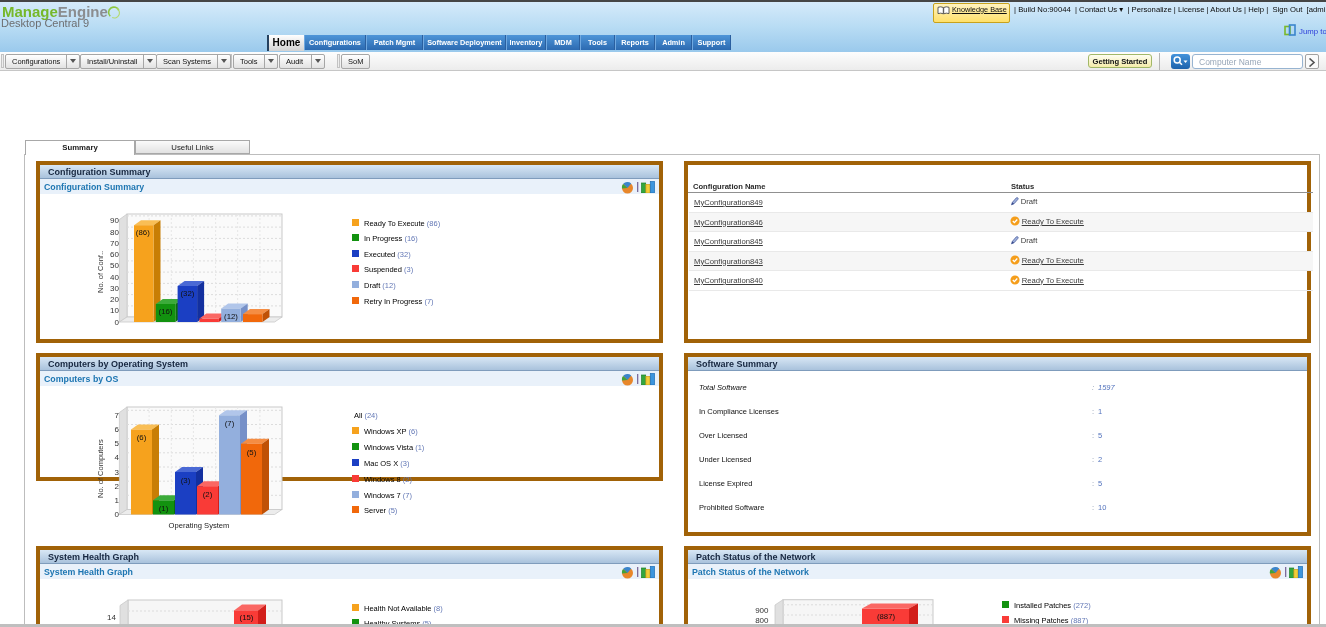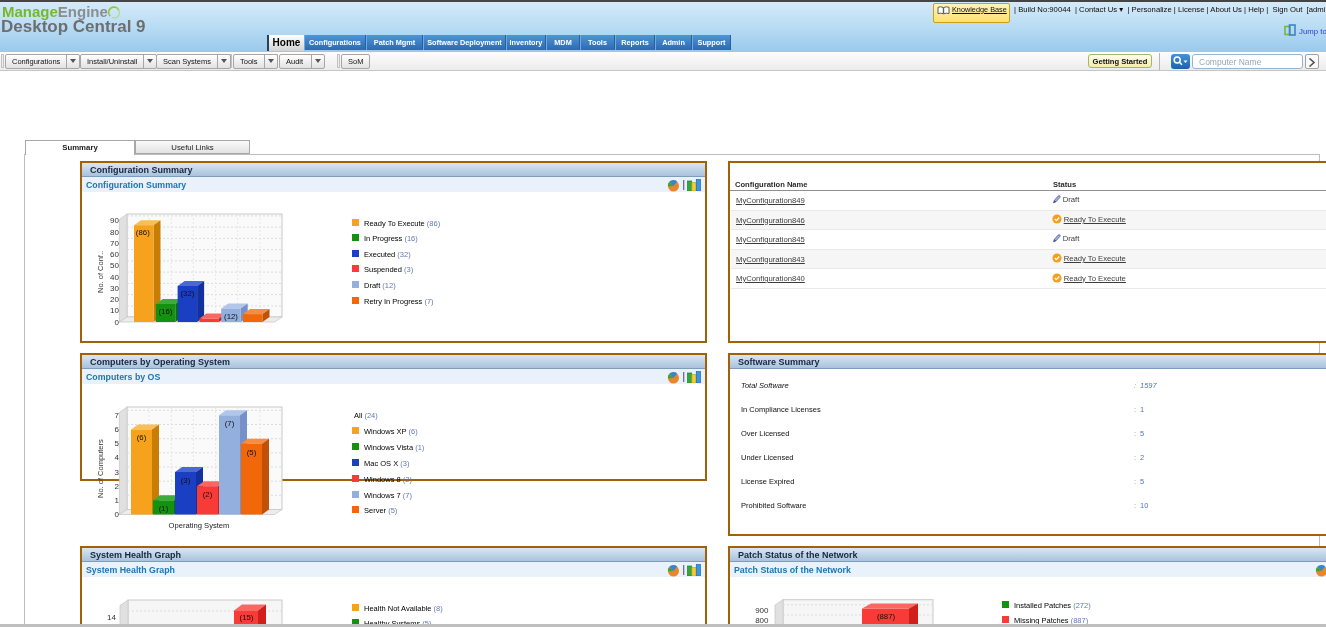--- a/index.html
+++ b/index.html
@@ -7,21 +7,21 @@
   font-family:"Liberation Sans", sans-serif; }
 #page { position:relative; width:1326px; height:627px; overflow:hidden; background:#fff; }
 .abs { position:absolute; }
 svg.abs, .leg, .axt { z-index:5; }
 
 #topline { left:0; top:0; width:1326px; height:2px; background:#454545; }
 #header { left:0; top:2px; width:1326px; height:49.5px;
   background:linear-gradient(#d5eafa, #b8dcf4 50%, #9ac9ec); }
 #logo1 { left:2px; top:3px; font-size:15px; font-weight:bold; color:#76b82a; letter-spacing:0; }
 #logo1 span { color:#8b8d90; font-weight:bold; }
-#logo2 { left:1px; top:16.5px; font-size:17px; font-weight:bold; color:#6d6e70; }
+#logo2 { left:1px; top:16.5px; font-size:11px; font-weight:normal; color:#6d6e70; }
 #toplinks { left:1014px; top:4.5px; font-size:7.7px; color:#0b0b0b; white-space:nowrap; }
 #kb { left:933px; top:2.5px; width:77px; height:20px; white-space:nowrap; line-height:11px; background:linear-gradient(#fff3c0,#ffe06a);
   border:1px solid #c8a21c; border-radius:2px; font-size:7.3px; color:#111; text-align:left;
   padding:0px 0 0 18px; }
 #kb u { display:inline-block; }
 #jumpto { left:1284px; top:24px; font-size:7.8px; color:#2b3cd9; white-space:nowrap; }
 
 #hometab { left:267px; top:35px; width:37px; height:16px; background:linear-gradient(#ffffff,#d2d2d2);
   border-left:2px solid #25415f; font-weight:bold; font-size:10px; color:#000; text-align:center;
   line-height:16px; }
@@ -53,21 +53,21 @@
   border-radius:2px; background:#fbfbfb; color:#333; font-size:10px; font-weight:bold;
   text-align:center; line-height:14px; }
 
 .ctab { position:absolute; top:140px; height:14px; font-size:7.8px; text-align:center;
   line-height:14px; color:#1b1b1b; border:1px solid #a8a8a8; }
 #tab1 { left:25px; width:110px; background:#fff; border-bottom:none; height:15px; font-weight:bold; z-index:3; }
 #tab2 { left:135px; width:115px; background:linear-gradient(#fafafa,#e2e2e2); }
 #contbox { left:24px; top:154px; width:1296px; height:473px; border:1px solid #bdbdbd;
   border-bottom:none; z-index:1; }
 
-.panel { position:absolute; border:2px solid #a16207; background:#fff; z-index:2;margin-left:44px; }
+.panel { position:absolute; border:4px solid #a16207; background:#fff; z-index:2; }
 .phead { height:14px; background:linear-gradient(#d8e7f5,#a9c2dc); border-bottom:1px solid #7f9cbc;
   font-size:9px; font-weight:bold; color:#16263f; padding:1px 0 0 8px; line-height:13px; }
 .psub { position:relative; height:15px; background:#e9f1fa; font-size:8.8px; font-weight:bold;
   color:#1e76b2; padding:1px 0 0 4px; line-height:14px; }
 .picons { position:absolute; right:4px; top:1px; display:flex; align-items:center; }
 .picons .sep { color:#7a6a9a; font-size:10px; margin:0 2px; }
 
 .leg { position:absolute; font-size:7.5px; color:#000; white-space:nowrap; }
 .leg .sq { display:inline-block; width:7px; height:7px; margin-right:5px; }
 .leg .ct { color:#6277b5; }

